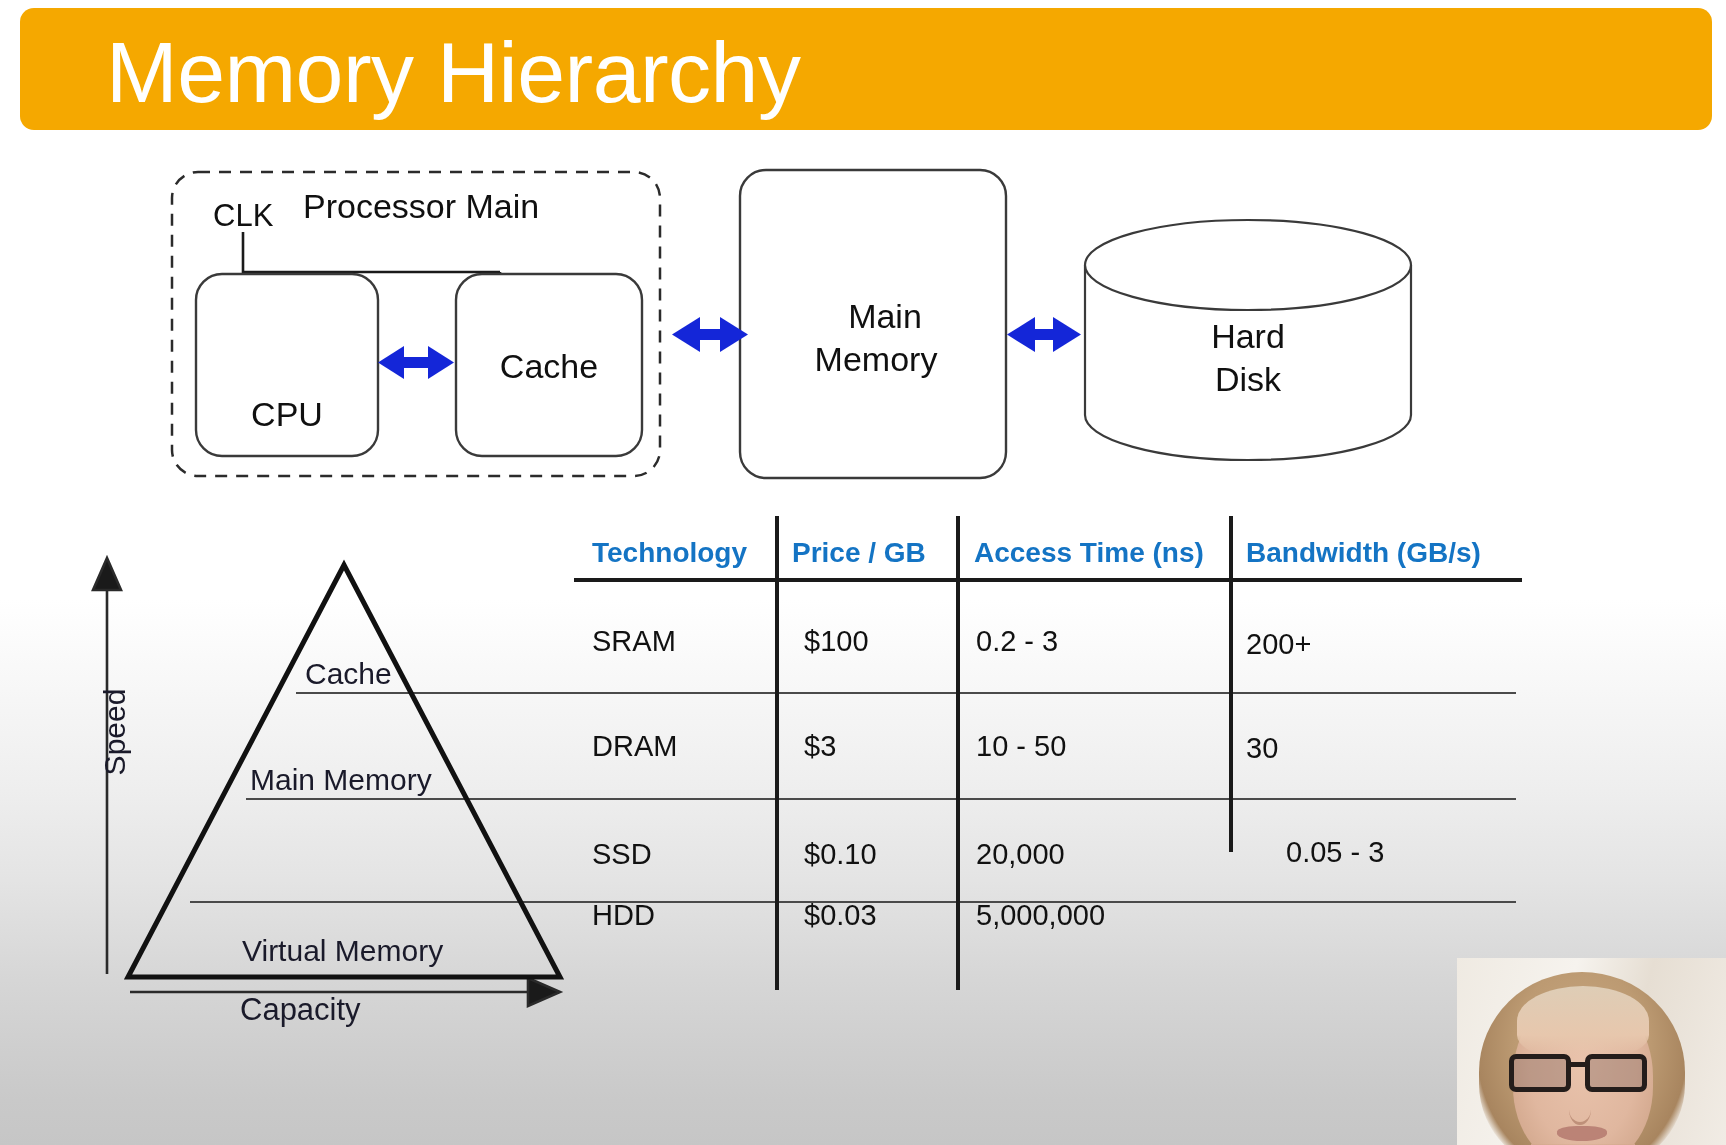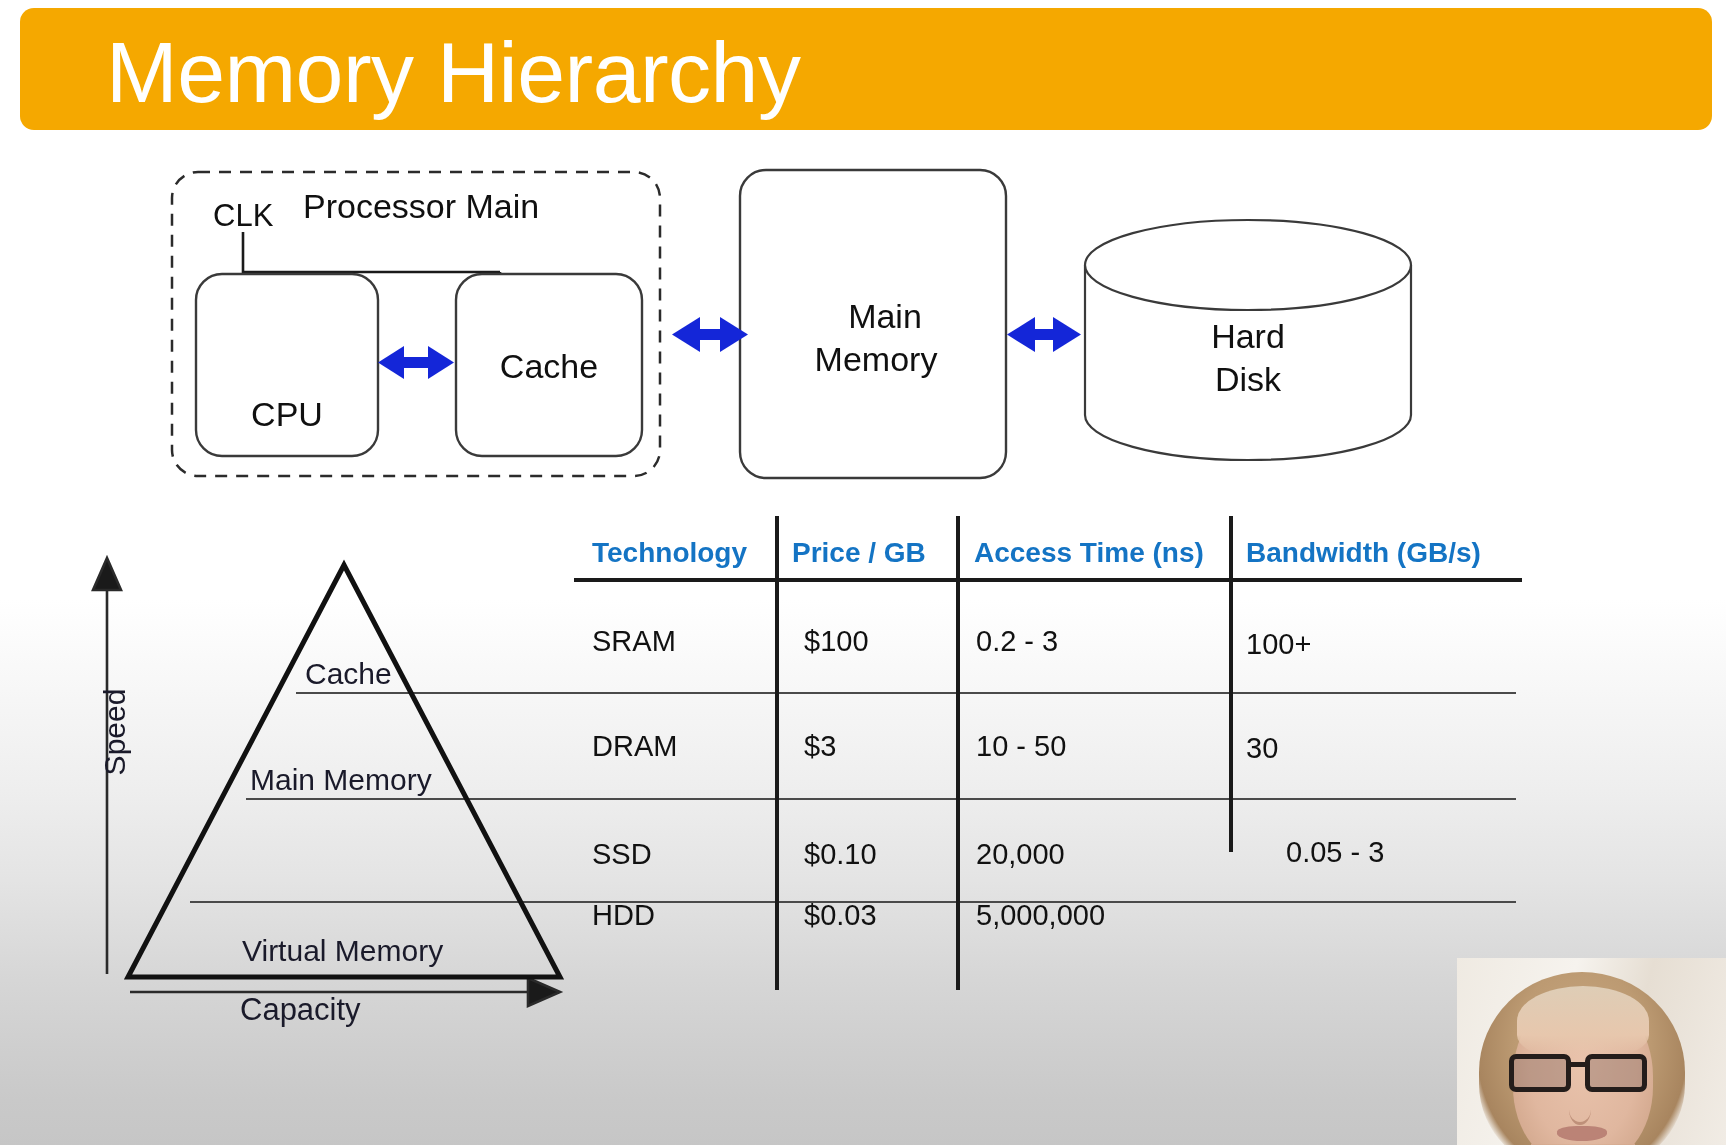--- a/index.html
+++ b/index.html
@@ -306,21 +306,21 @@
     <div class="hrule-thick" style="left:6px; top:62px; width:948px;"></div>
 
     <div class="th-cell" style="left:24px; top:20px;">Technology</div>
     <div class="th-cell" style="left:224px; top:20px;">Price / GB</div>
     <div class="th-cell" style="left:406px; top:20px;">Access Time (ns)</div>
     <div class="th-cell" style="left:678px; top:20px;">Bandwidth (GB/s)</div>
 
     <div class="td-cell" style="left:24px; top:107px;">SRAM</div>
     <div class="td-cell" style="left:236px; top:107px;">$100</div>
     <div class="td-cell" style="left:408px; top:107px;text-align:right;">0.2 - 3</div>
-    <div class="td-cell" style="left:678px; top:110px;">100+</div>
+    <div class="td-cell" style="left:678px; top:110px;">200+</div>
 
     <div class="td-cell" style="left:24px; top:212px;">DRAM</div>
     <div class="td-cell" style="left:236px; top:212px;">$3</div>
     <div class="td-cell" style="left:408px; top:212px;">10 - 50</div>
     <div class="td-cell" style="left:678px; top:214px;">30</div>
 
     <div class="td-cell" style="left:24px; top:320px;">SSD</div>
     <div class="td-cell" style="left:236px; top:320px;">$0.10</div>
     <div class="td-cell" style="left:408px; top:320px;">20,000</div>
     <div class="td-cell" style="left:678px; top:318px;margin-left:40px;">0.05 - 3</div>

